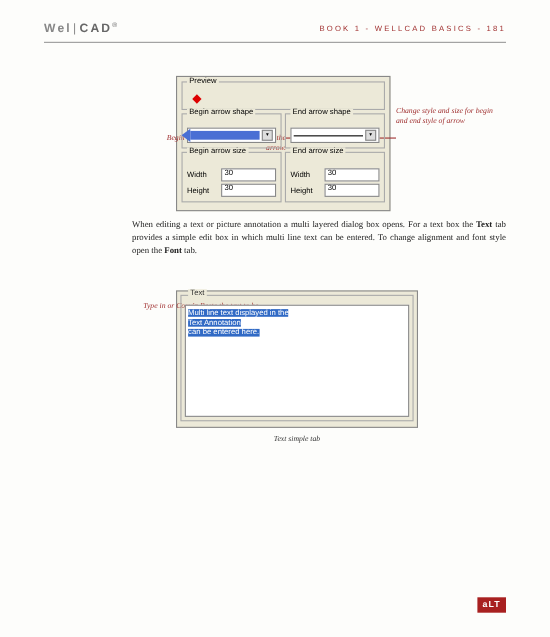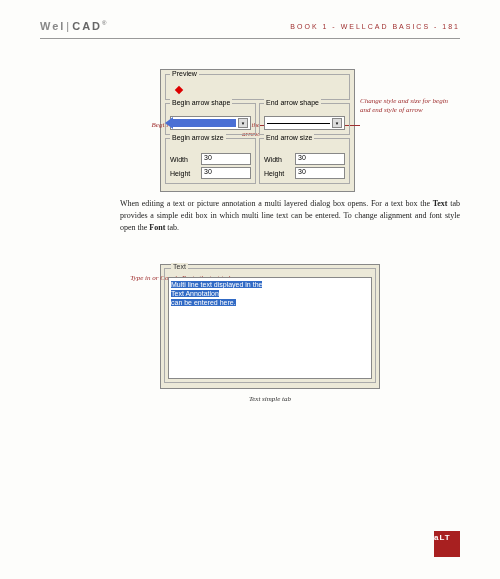--- a/index.html
+++ b/index.html
@@ -218,26 +218,27 @@
       height: 115px;
       position: relative;
       padding: 8px 3px 3px 3px;
     }
 
     .footer-logo {
       position: absolute;
       bottom: 22px;
       right: 40px;
       width: 26px;
-      height: 26px;
+      height: 14px;
       background: #a82020;
       color: #fff;
       font-family: Arial, sans-serif;
       font-size: 8px;
       font-weight: bold;
+      text-align: center;
       line-height: 14px;
       letter-spacing: 1px;
     }
   </style>
 </head>
 <body>
 
 <div class="header">
   <div class="logo">
     <span class="well">Wel</span><span class="bar">|</span><span class="cad">CAD</span><sup>®</sup>

